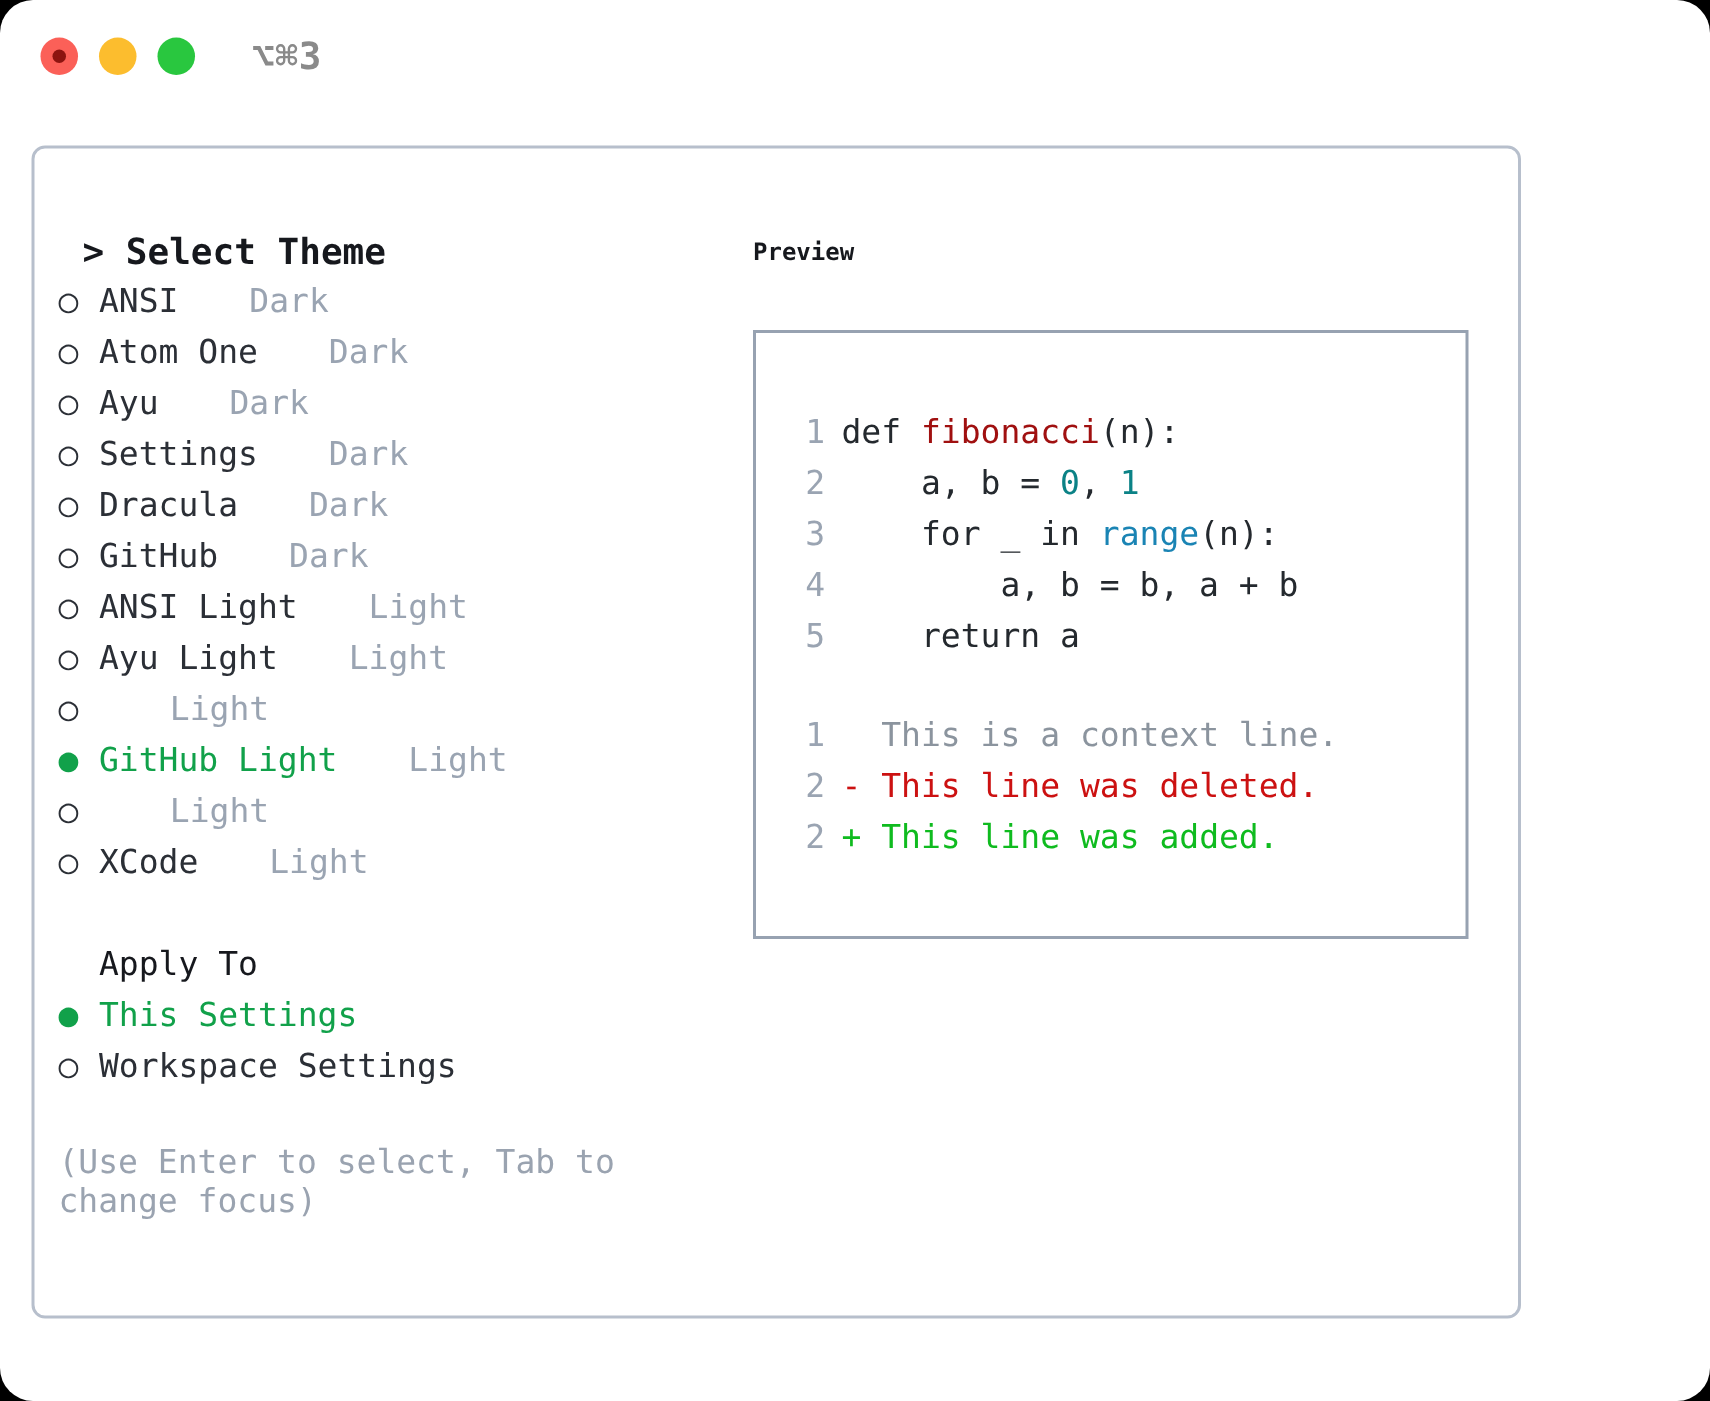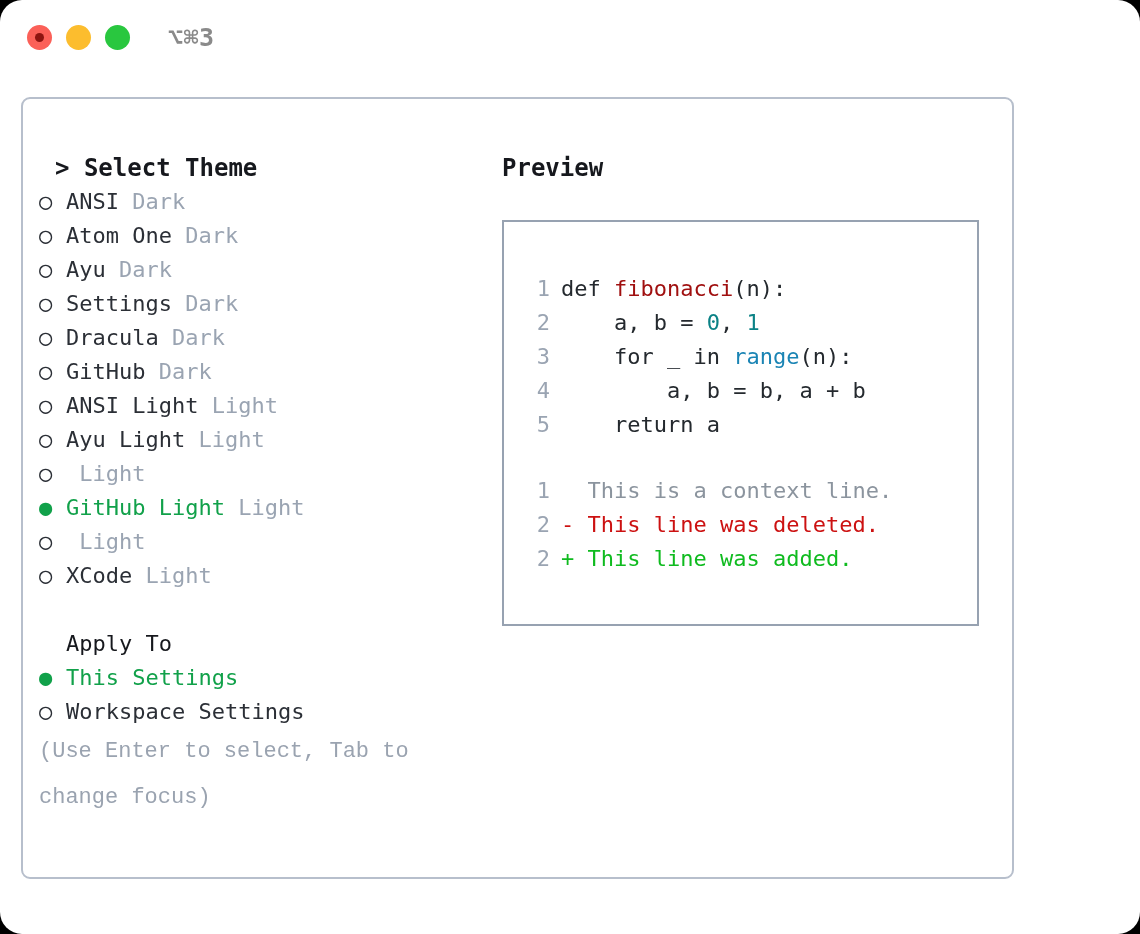--- a/index.html
+++ b/index.html
@@ -106,52 +106,52 @@
     display: inline-block;
     width: 27px;
     flex: 0 0 27px;
     font-size: 22px;
     line-height: 34px;
     color: #2b2f36;
   }
   .opt-row.selected .opt-marker { color: #11a14a; }
   .opt-label { color: #2b2f36; }
   .opt-row.selected .opt-label { color: #11a14a; }
-  .opt-suffix { color: #9aa4b2; }
+  .opt-suffix { color: #9aa4b2; margin-left: 34px; }
 
   .plain-label {
     display: flex;
     align-items: baseline;
     line-height: 34px;
     height: 34px;
     font-size: 22px;
     white-space: pre;
     color: #16181d;
   }
   .plain-label .opt-marker { color: transparent; }
 
   .spacer-row { height: 34px; }
 
   .hint {
-    font-size: 22px;
-    line-height: 46px;
+    margin-top: 34px;
+    font-size: 22px;
+    line-height: 26px;
     color: #9aa3b0;
     width: 400px;
-    font-family: Liberation Mono, monospace;
   }
 
   
   .right-col {
     position: absolute;
     left: 479px; top: 52px;
     width: 490px;
   }
 
   .preview-title {
-    font-size: 24px;
+    font-size: 16px;
     font-weight: 700;
     color: #16181d;
     line-height: 34px;
     white-space: pre;
   }
 
   .preview-box {
     margin-top: 35px;
     width: 477px;
     height: 406px;

